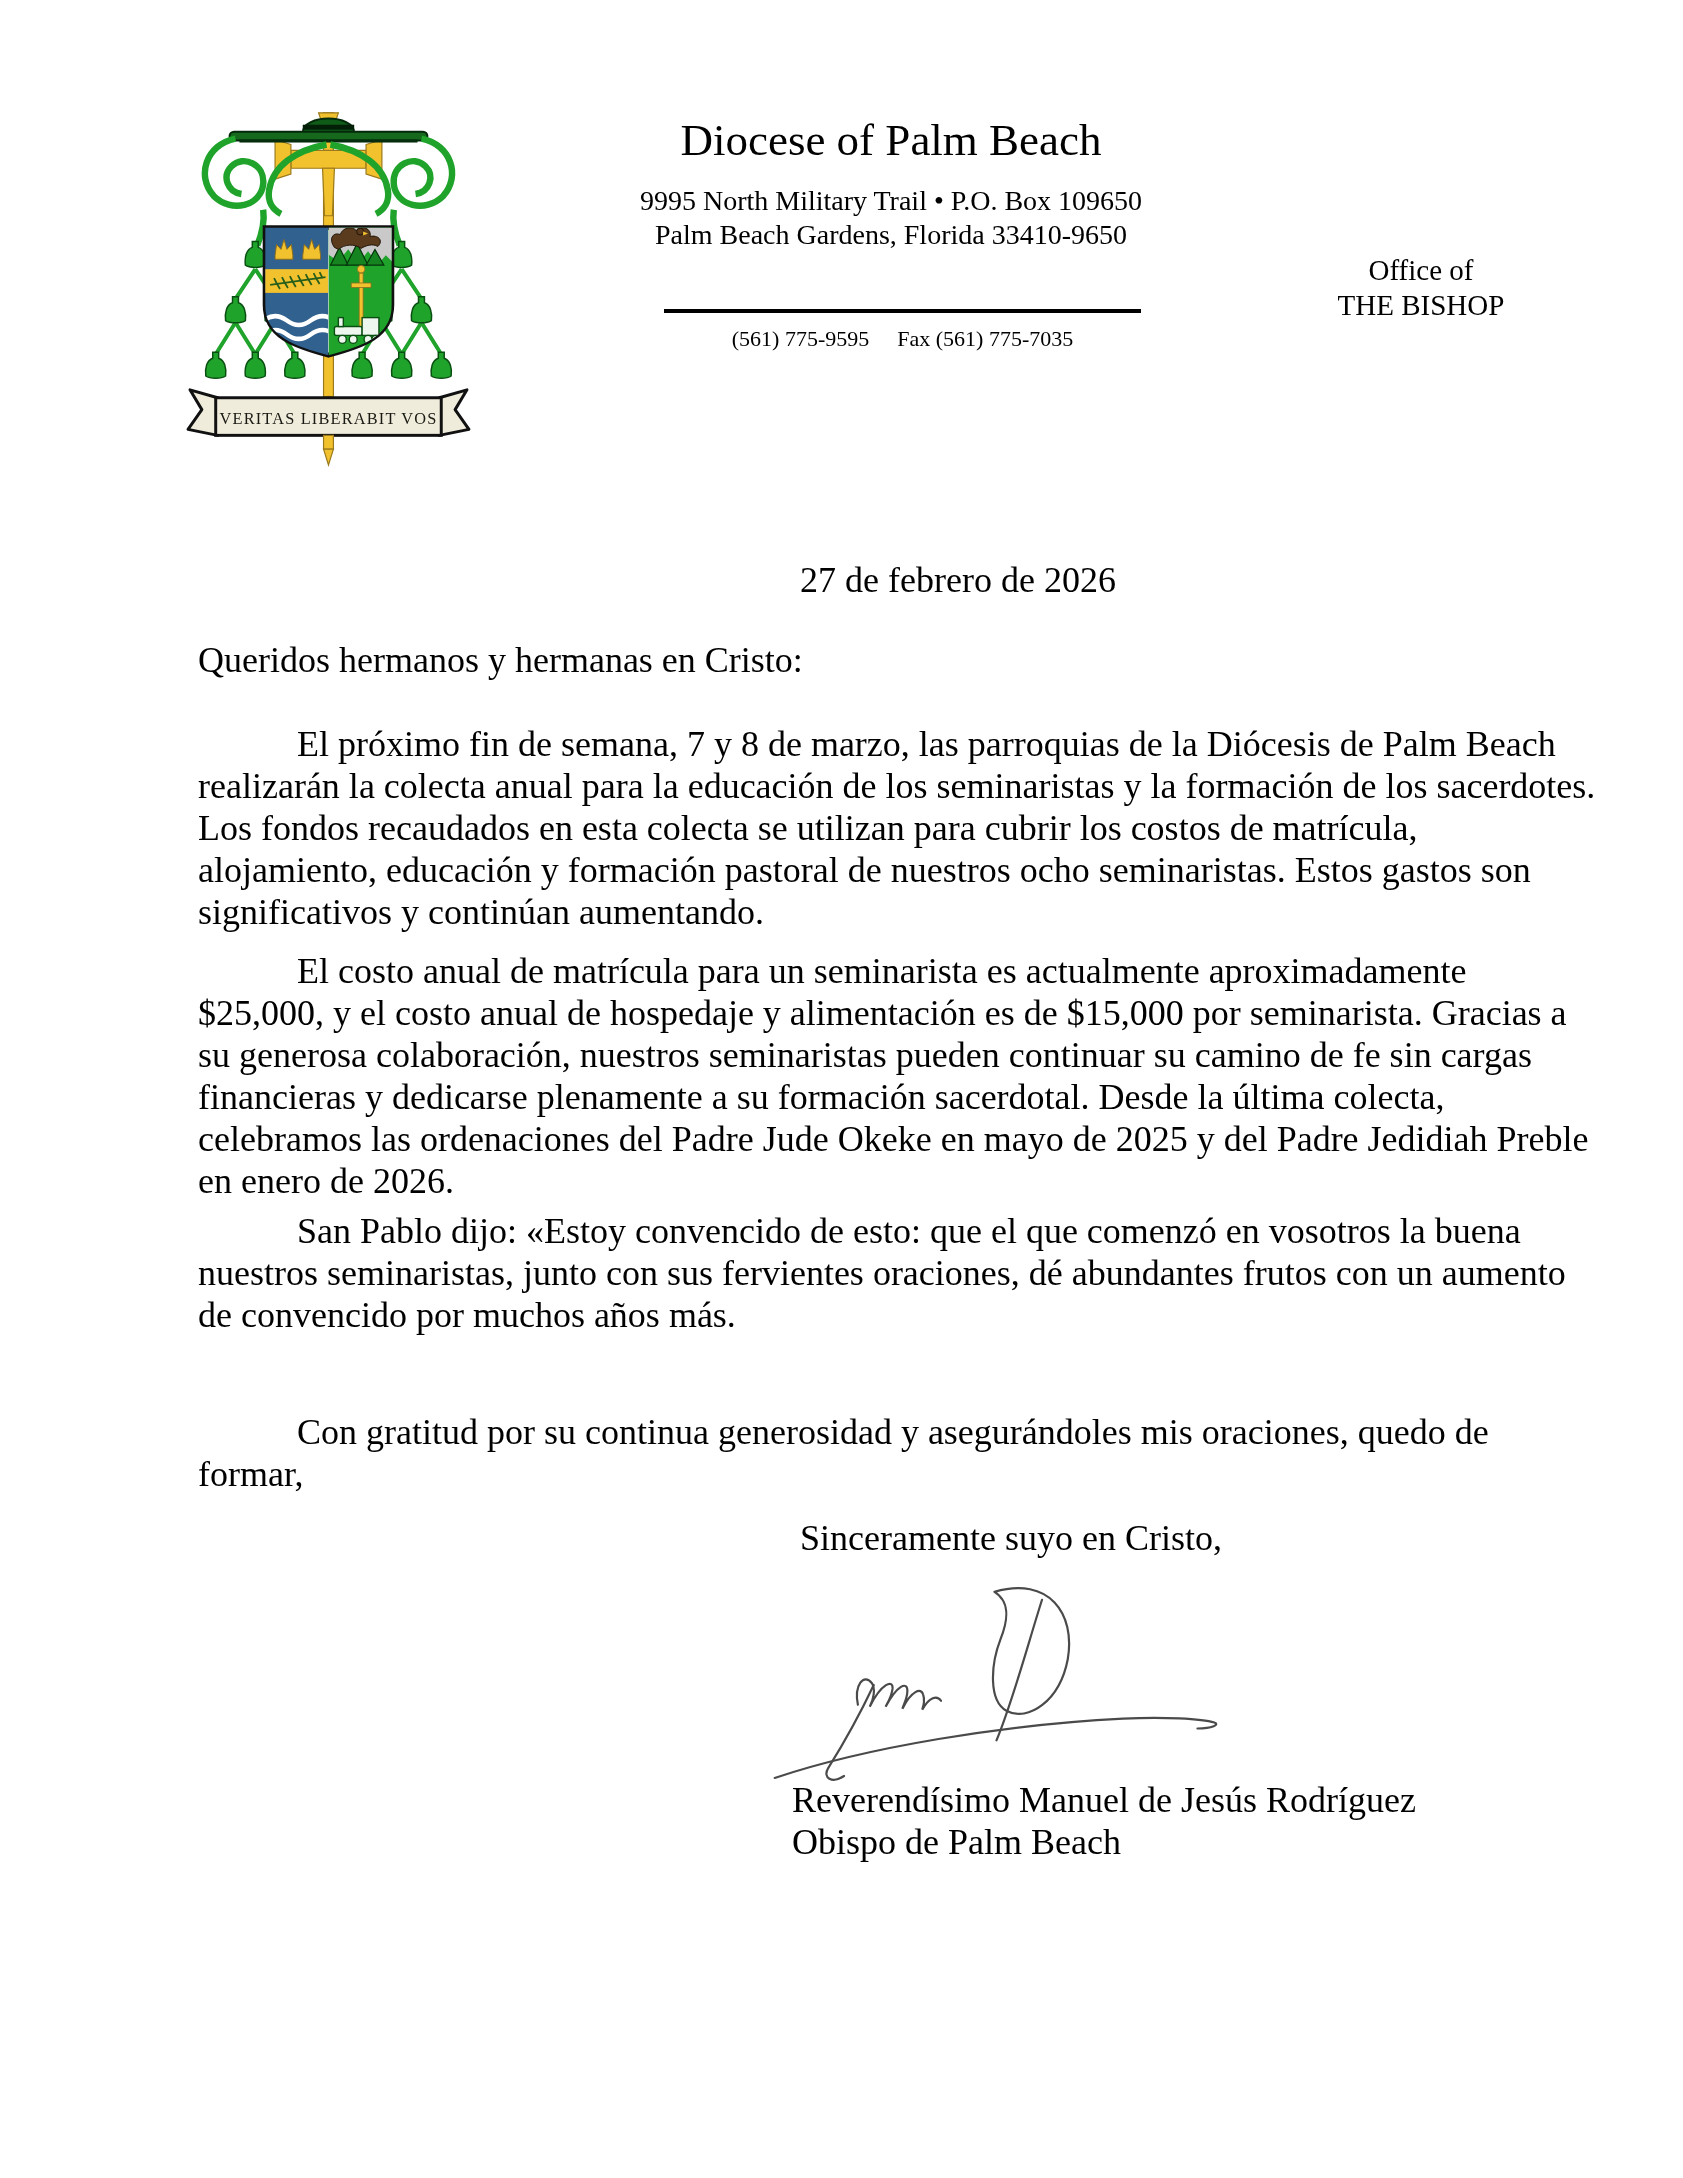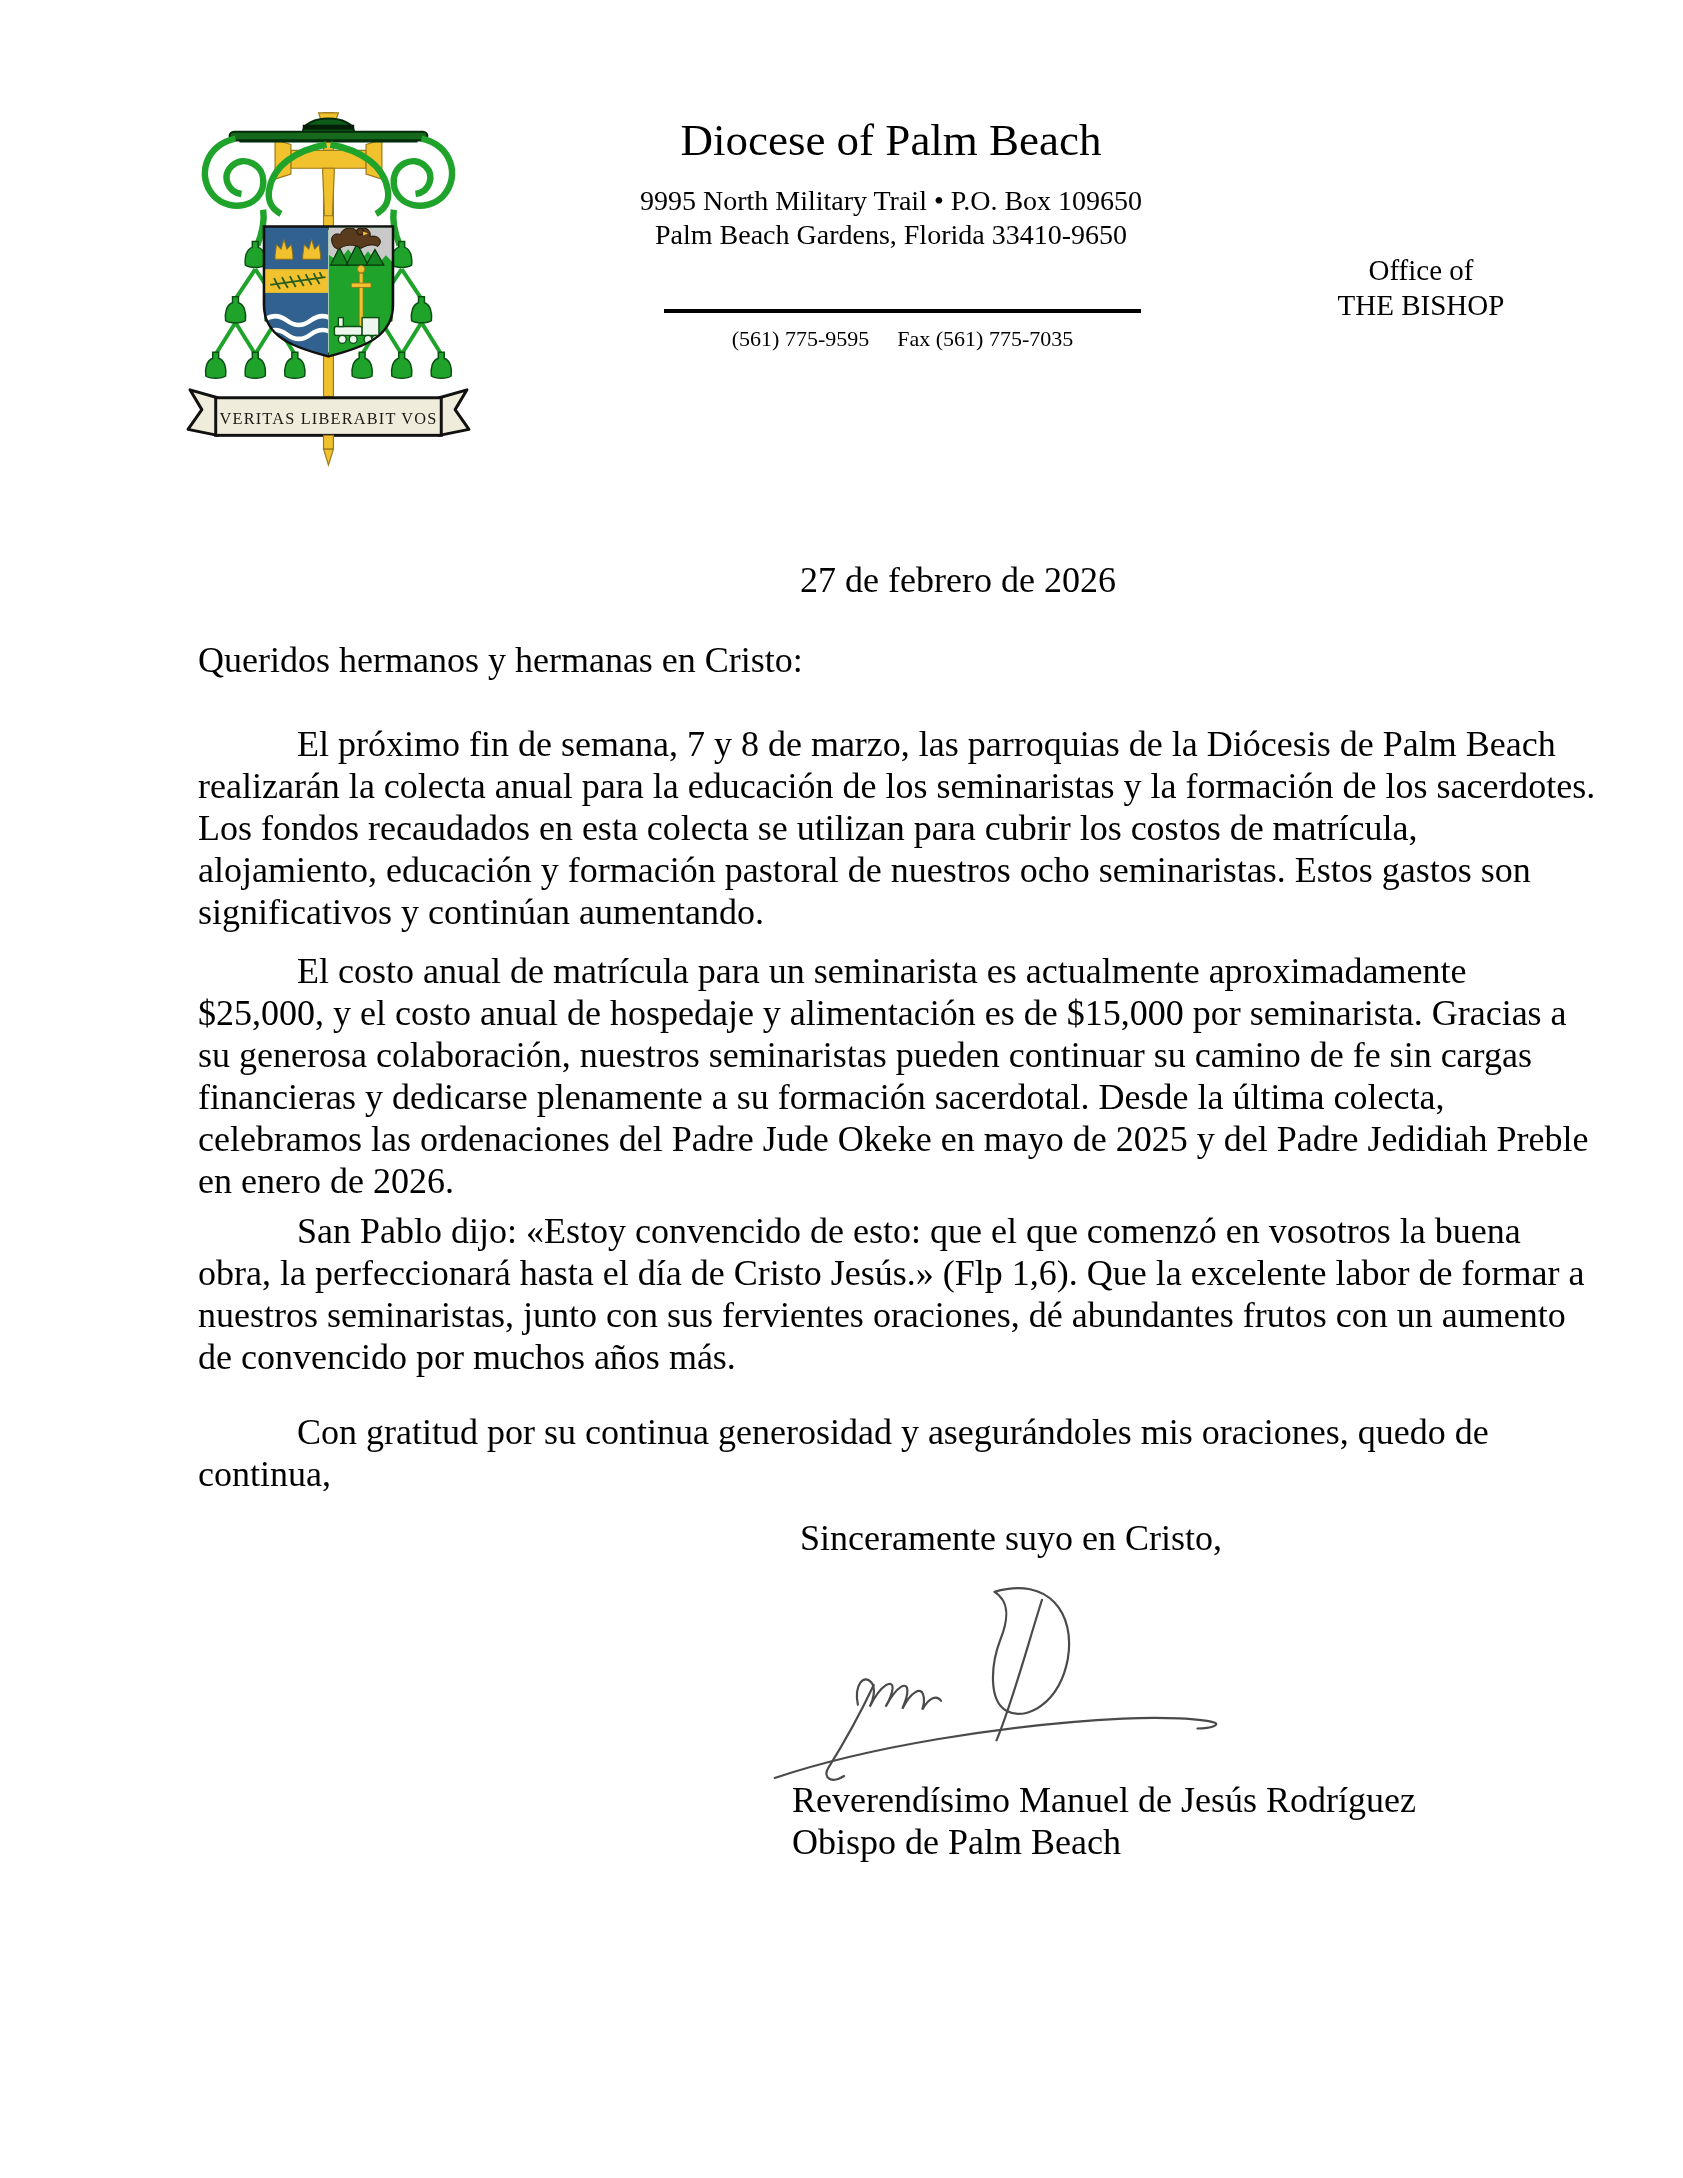--- a/index.html
+++ b/index.html
@@ -189,28 +189,27 @@
     <div class="bl indent">El costo anual de matrícula para un seminarista es actualmente aproximadamente</div>
     <div class="bl">$25,000, y el costo anual de hospedaje y alimentación es de $15,000 por seminarista. Gracias a</div>
     <div class="bl">su generosa colaboración, nuestros seminaristas pueden continuar su camino de fe sin cargas</div>
     <div class="bl">financieras y dedicarse plenamente a su formación sacerdotal. Desde la última colecta,</div>
     <div class="bl">celebramos las ordenaciones del Padre Jude Okeke en mayo de 2025 y del Padre Jedidiah Preble</div>
     <div class="bl">en enero de 2026.</div>
   </div>
 
   <div class="para" style="top:1210px;">
     <div class="bl indent">San Pablo dijo: «Estoy convencido de esto: que el que comenzó en vosotros la buena</div>
-    <div class="bl">obra, la perfeccionará hasta el día de Cristo Jesús.» (Flp 1,6). Que la excelente labor de formar a</div>
     <div class="bl">nuestros seminaristas, junto con sus fervientes oraciones, dé abundantes frutos con un aumento</div>
     <div class="bl">de convencido por muchos años más.</div>
   </div>
 
   <div class="para" style="top:1411px;">
     <div class="bl indent">Con gratitud por su continua generosidad y asegurándoles mis oraciones, quedo de</div>
-    <div class="bl">continua,</div>
+    <div class="bl">formar,</div>
   </div>
 
   <div class="bl closing">Sinceramente suyo en Cristo,</div>
 
   <svg class="sig-svg" viewBox="0 0 500 210" aria-hidden="true">
     <g fill="none" stroke="#4A4A4A" stroke-width="2.2" stroke-linecap="round">
       <path d="M28,206 C120,175 260,152 380,146 C420,144 460,146 472,150 C478,152 470,156 455,156"></path>
       <path d="M250,18 C305,2 332,40 324,86 C316,128 284,150 262,138 C244,128 246,92 256,66 C264,46 266,28 250,18"></path>
       <path d="M298,26 C284,70 268,130 252,168"></path>
       <path d="M112,132 C108,112 118,100 126,110 C130,116 128,126 124,134 C136,110 148,106 147,116 C146,124 142,130 140,134 C152,112 162,108 162,118 C162,126 158,132 157,136 C166,118 176,114 178,122 C180,128 178,134 177,137 C184,124 192,122 196,128"></path>

